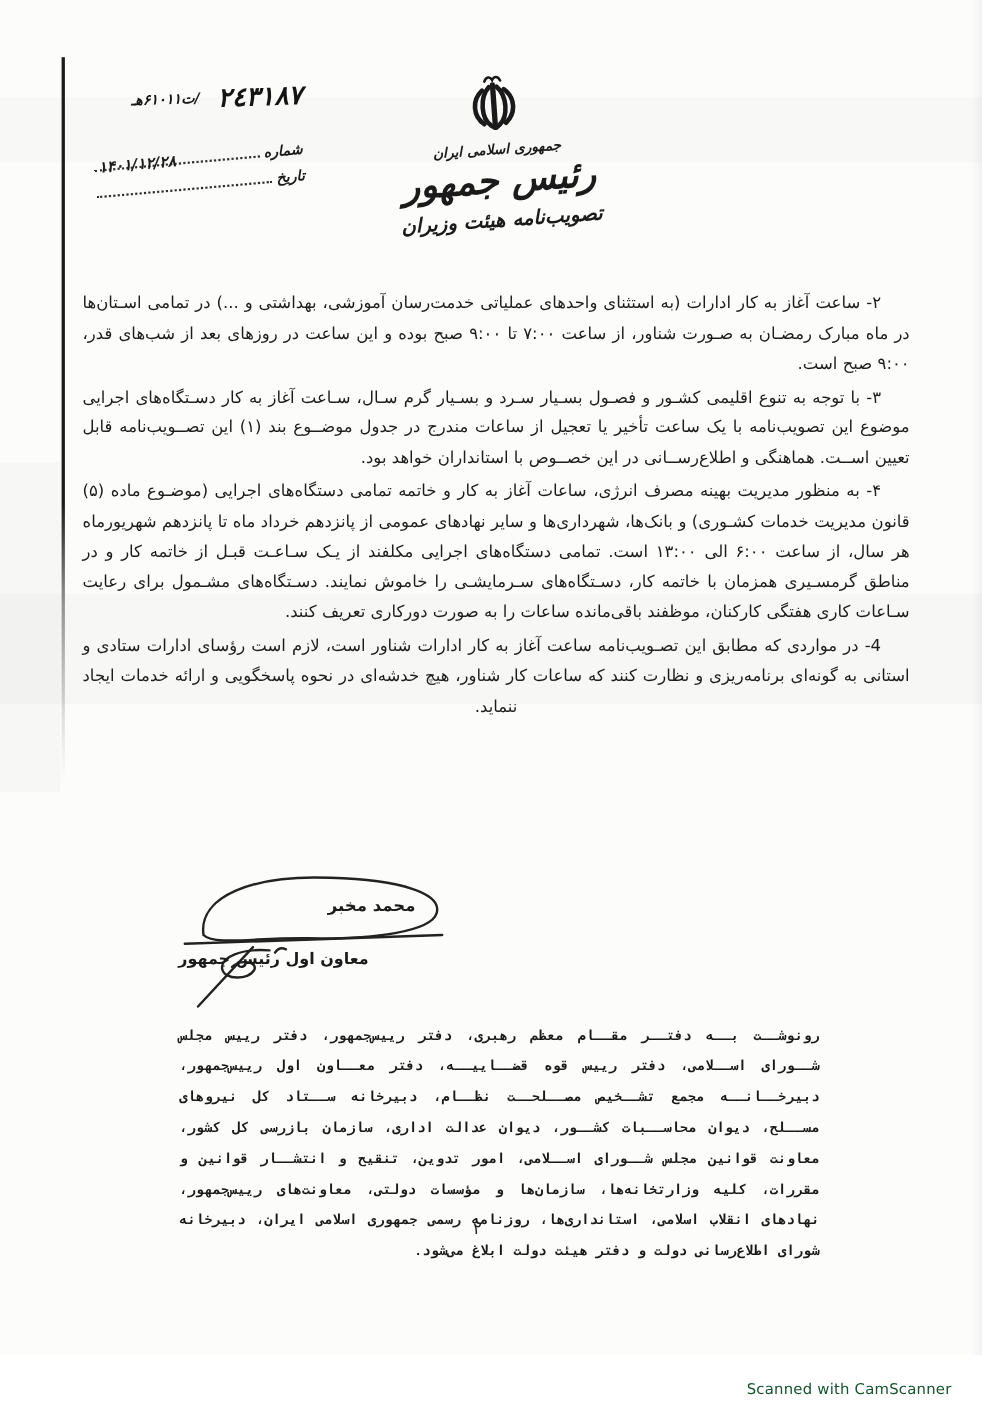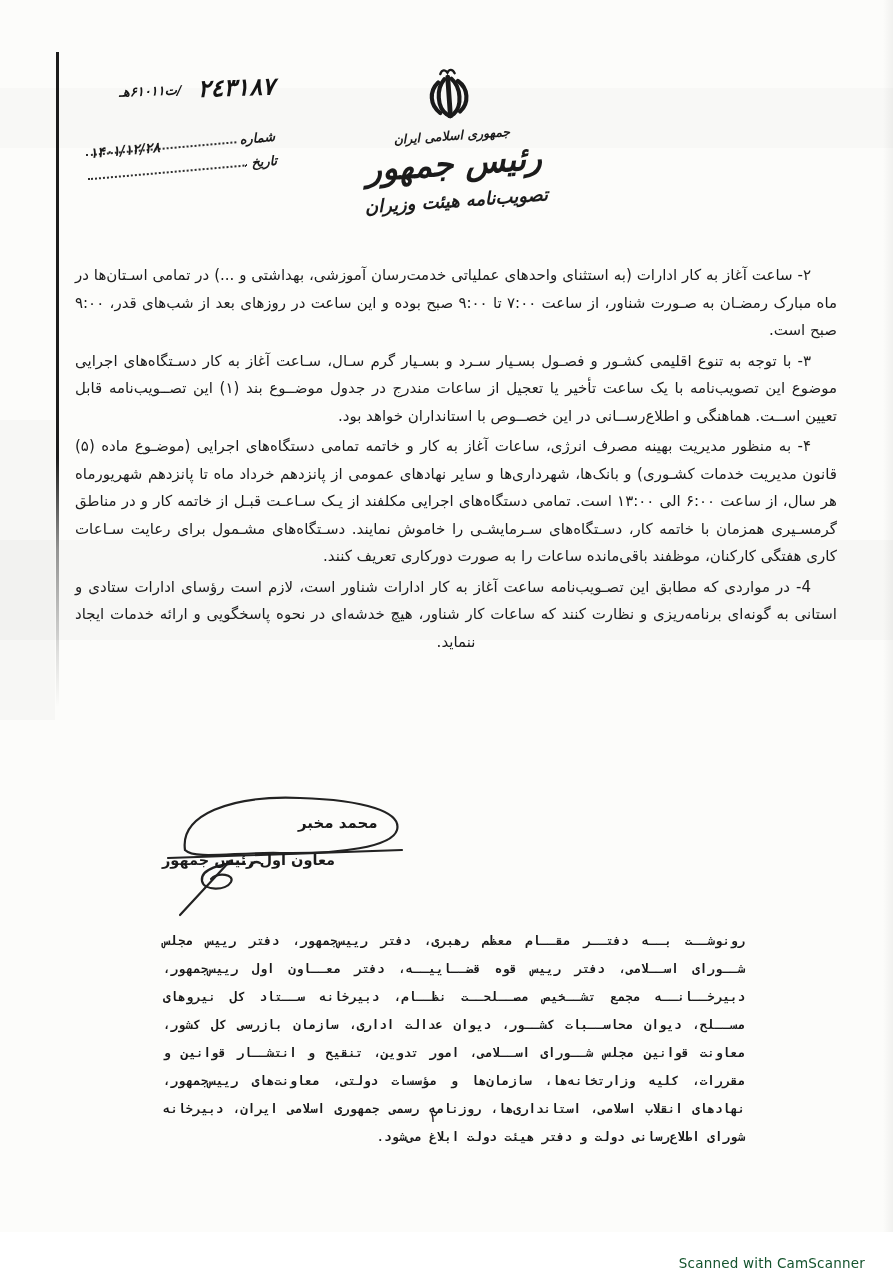--- a/index.html
+++ b/index.html
@@ -52,29 +52,29 @@
   .letterhead .country{font-size:12.5px;font-weight:bold;font-style:italic;margin-top:2px;white-space:nowrap;}
   .letterhead .office{font-size:33px;font-weight:bold;font-style:italic;margin-top:1px;white-space:nowrap;}
   .letterhead .doctype{font-size:18px;font-weight:bold;font-style:italic;margin-top:7px;white-space:nowrap;}
 
   
   .body-text{
     position:absolute;top:262px;right:53px;width:765px;
     direction:rtl;text-align:justify;
   }
   .body-text p{
-    margin:0 3px 3px 0;font-size:15px;line-height:27.5px;
+    margin:0 13px 3px 0;font-size:15px;line-height:27.5px;
     text-indent:26px;color:#1c1c1c;
   }
   .body-text p.center-last{text-align-last:center;}
 
   
   .sig{position:absolute;left:150px;top:790px;width:285px;height:135px;}
   .sig .name{position:absolute;left:148px;top:24px;font-size:15px;font-weight:bold;white-space:nowrap;}
-  .sig .title{position:absolute;left:12px;top:62px;font-size:14.5px;font-weight:bold;white-space:nowrap;}
+  .sig .title{position:absolute;left:12px;top:74px;font-size:14.5px;font-weight:bold;white-space:nowrap;}
   .sig svg{position:absolute;left:0;top:0;}
 
   
   .distribution{
     position:absolute;top:928px;right:148px;width:582px;
     direction:rtl;text-align:justify;
     font-size:12.5px;font-weight:bold;line-height:28px;color:#191919;font-family:Liberation Mono, monospace;
   }
 
   

